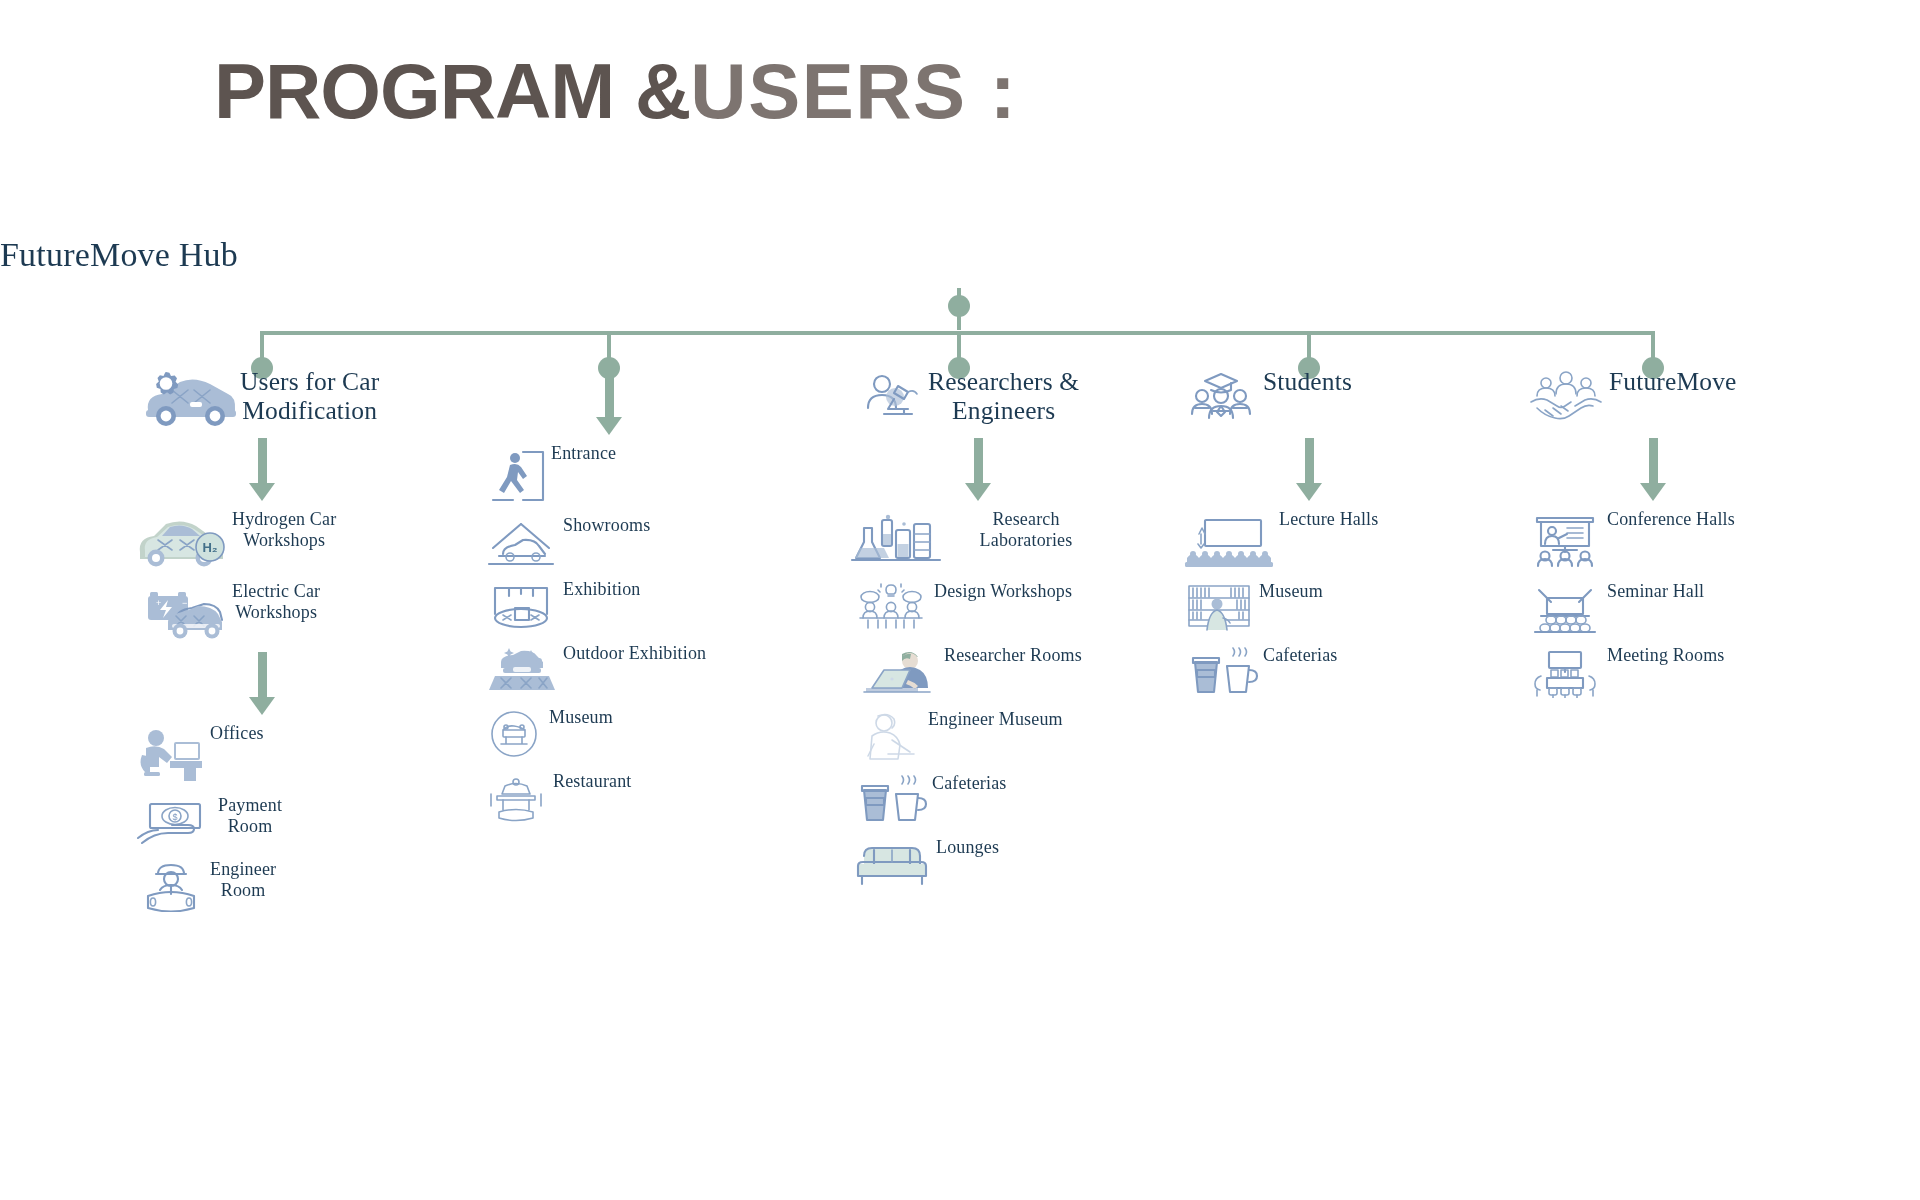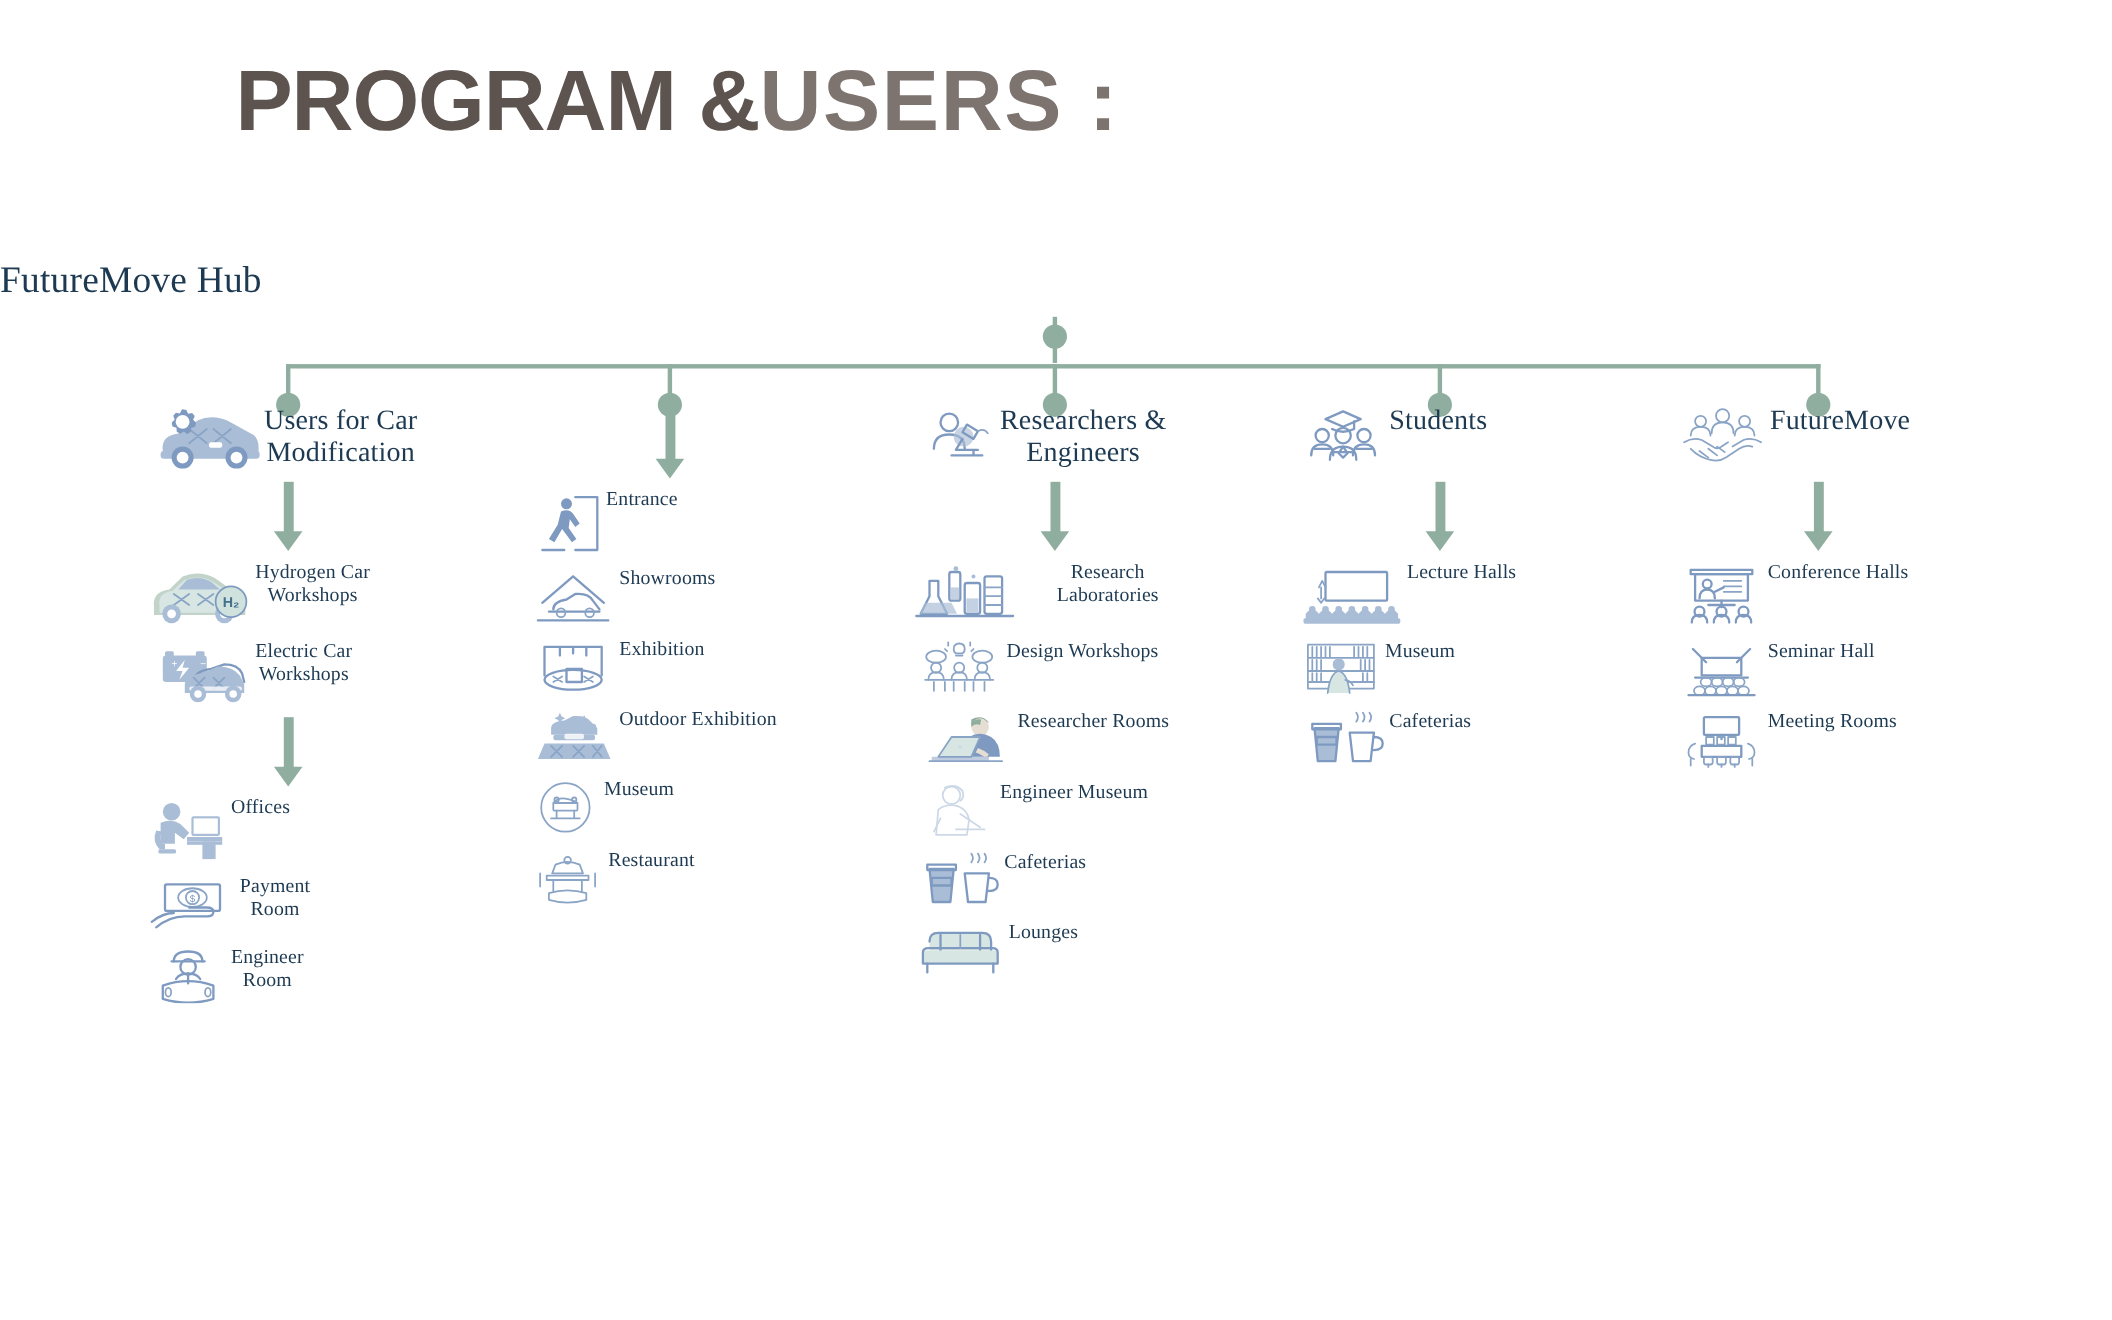--- a/index.html
+++ b/index.html
@@ -397,21 +397,21 @@
           <path class="ln-thin" d="M18 20 h38 v4 h-38 z"></path>
           <path class="ln-thin" d="M24 24 v10 M50 24 v10 M20 36 q17-5 34 0 v6 q-17 5-34 0 z"></path>
           <path class="ln-thin" d="M12 18 v12 M62 18 v12"></path>
           <circle class="ln-thin" cx="37" cy="6" r="3"></circle>
         </svg>
       </div>
       <div class="node-label">Restaurant</div>
     </div>
   </div>
 
-  <div class="column" style="left:829px">
+  <div class="column" style="left:848px">
 
     <div class="node">
       <div class="icon-box">
         <svg width="80" height="58" viewBox="0 0 80 58">
           <circle class="ln" cx="34" cy="14" r="8"></circle>
           <path class="ln" d="M20 38 q0-13 14-13 t14 13"></path>
           <circle class="fl-lt" cx="47" cy="27" r="9" opacity="0.65"></circle>
           <path class="ln" d="M50 16 l10 6 -4 7 -10-6 z"></path>
           <path class="ln" d="M46 29 l-6 10 M40 39 h20 M56 39 v5 M36 44 h28"></path>
           <path class="ln-thin" d="M60 22 q6-3 9 2"></path>

